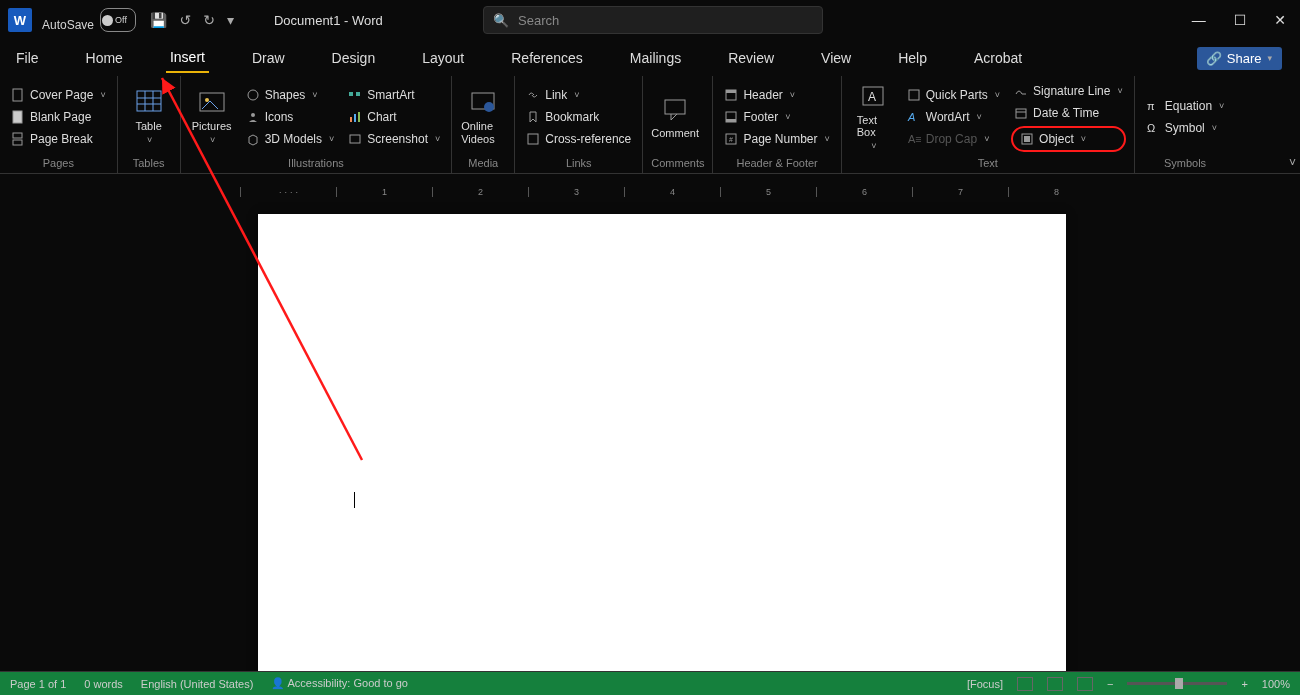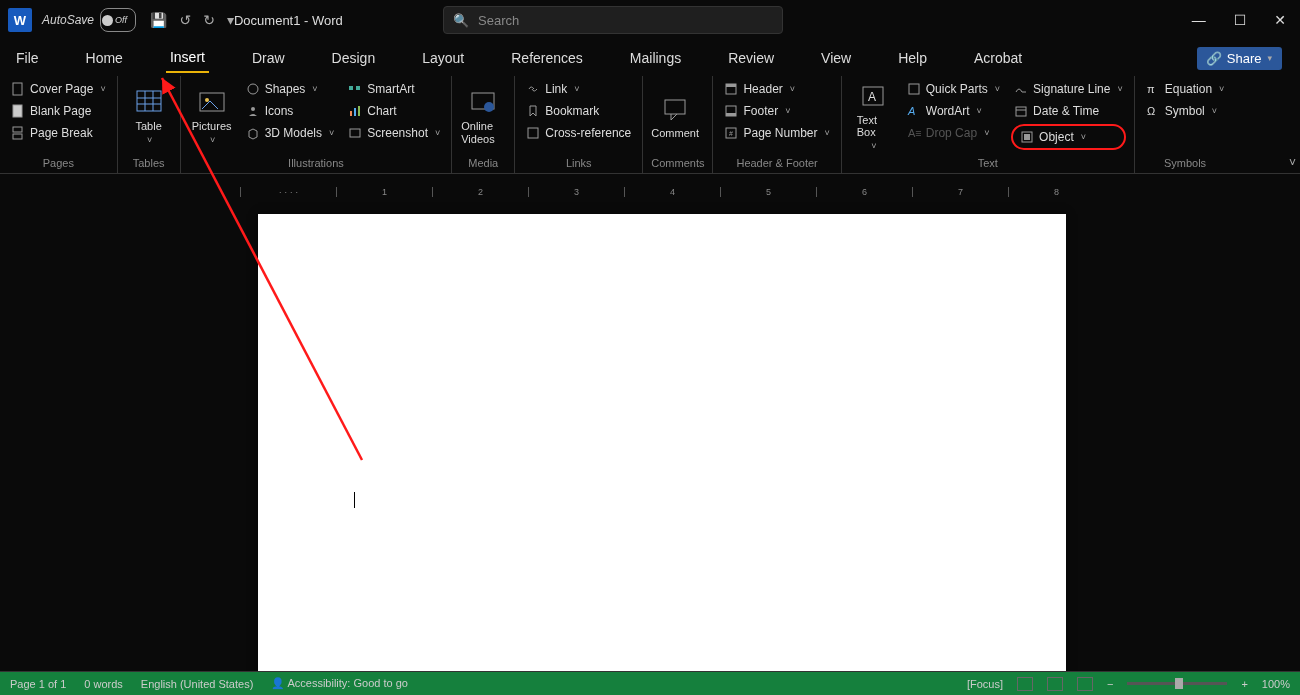--- a/index.html
+++ b/index.html
@@ -1,38 +1,38 @@
 <!DOCTYPE html>
 <html><head>
 <meta charset="utf-8">
 <style>
 * { margin:0; padding:0; box-sizing:border-box; font-family:"Segoe UI",sans-serif; }
 body { background:#0a0a0a; color:#d4d4d4; width:1300px; height:695px; overflow:hidden; position:relative; }
 .titlebar { height:40px; display:flex; align-items:center; padding:0 8px; background:#0a0a0a; }
 .word-icon { width:24px; height:24px; background:#185abd; color:#fff; font-weight:bold; font-size:13px; display:flex; align-items:center; justify-content:center; border-radius:2px; margin-right:10px;}
-.autosave { display:flex; align-items:center; font-size:12px; gap:6px; margin-right:10px;font-style:italic;}
+.autosave { display:flex; align-items:flex-end; font-size:12px; gap:6px; margin-right:10px;}
 .toggle { width:36px; height:24px; border:1px solid #888; border-radius:8px; display:flex; align-items:center; padding:1px; font-size:9px; gap:2px;}
 .toggle-knob { width:11px; height:11px; background:#ccc; border-radius:50%; }
 .qat { display:flex; gap:12px; margin-left:4px; color:#aaa; font-size:14px;}
 .qat span { cursor:pointer; }
-.doc-title { font-size:13px; color:#ddd; }
+.doc-title { margin-left:40px; font-size:13px; color:#ddd; }
 .search { flex:0 0 340px; margin-left:100px; background:#1f1f1f; border:1px solid #333; border-radius:4px; height:28px; display:flex; align-items:center; padding:0 10px; gap:8px; color:#888; font-size:13px;}
 .winctrl { margin-left:auto; display:flex; gap:28px; color:#ddd; font-size:14px; padding-right:6px;}
 .winctrl span { cursor:pointer; }
 .tabs { height:36px; display:flex; align-items:center; padding:0 12px; gap:39px; font-size:14px; color:#ddd; }
 .tab { padding:6px 4px; cursor:pointer; }
 .tab.active { border-bottom:2px solid #eab308; color:#fff; position:relative;}
 .share-btn { margin-left:auto; background:#2b579a; color:#fff; padding:4px 10px; border-radius:3px; font-size:13px; display:flex; align-items:center; gap:4px; margin-right:6px;}
 .ribbon { background:#0a0a0a; border-bottom:1px solid #333; display:flex; height:98px; }
 .group { border-right:1px solid #333; padding:4px 8px; display:flex; flex-direction:column; }
 .group-label { text-align:center; font-size:11px; color:#888; margin-top:auto; padding-top:3px;}
 .group-body { display:flex; gap:8px; flex:1;}
 .vbtn { display:flex; flex-direction:column; align-items:center; justify-content:center; gap:3px; min-width:46px; cursor:pointer; font-size:11px; color:#ddd;}
 .vbtn svg { width:28px; height:28px; }
-.stack { display:flex; flex-direction:column; gap:4px; }
+.stack { display:flex; flex-direction:column; gap:4px; justify-content:center;}
 .sbtn { display:flex; align-items:center; gap:5px; font-size:12px; color:#ddd; cursor:pointer; padding:2px 3px; white-space:nowrap;}
 .sbtn.disabled { color:#555; }
 .sbtn svg { width:14px; height:14px; flex-shrink:0; }
 .dd { font-size:9px; color:#aaa; margin-left:2px;}
 .highlight-box { border:2px solid #ff1a1a; border-radius:13px; padding:2px 4px;}
 .canvas-area { position:absolute; top:174px; left:0; right:0; bottom:24px; background:#0a0a0a; overflow:hidden;}
 .ruler-v { position:absolute; left:6px; top:30px; bottom:0; width:16px; background:#0a0a0a;}
 .ruler-h { position:absolute; top:10px; left:240px; right:10px; height:16px; color:#888; font-size:9px; display:flex; align-items:center;}
 .ruler-h .rmark { flex:0 0 96px; text-align:center; border-left:1px solid #555; }
 .page { position:absolute; left:258px; top:40px; width:808px; height:600px; background:#fff; box-shadow:0 0 8px rgba(0,0,0,.5);}

